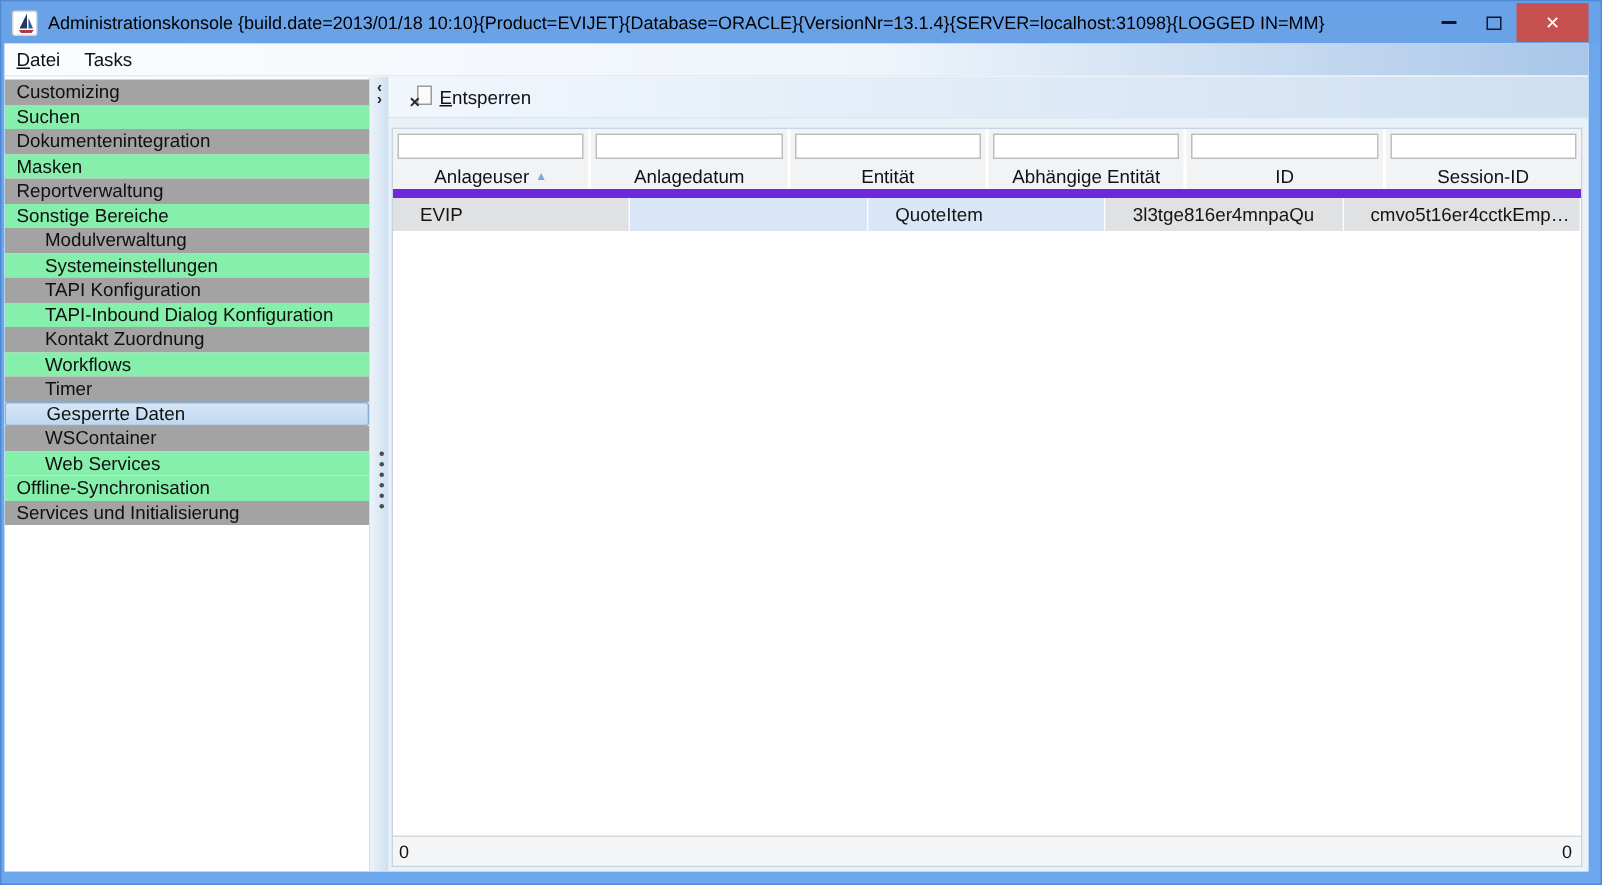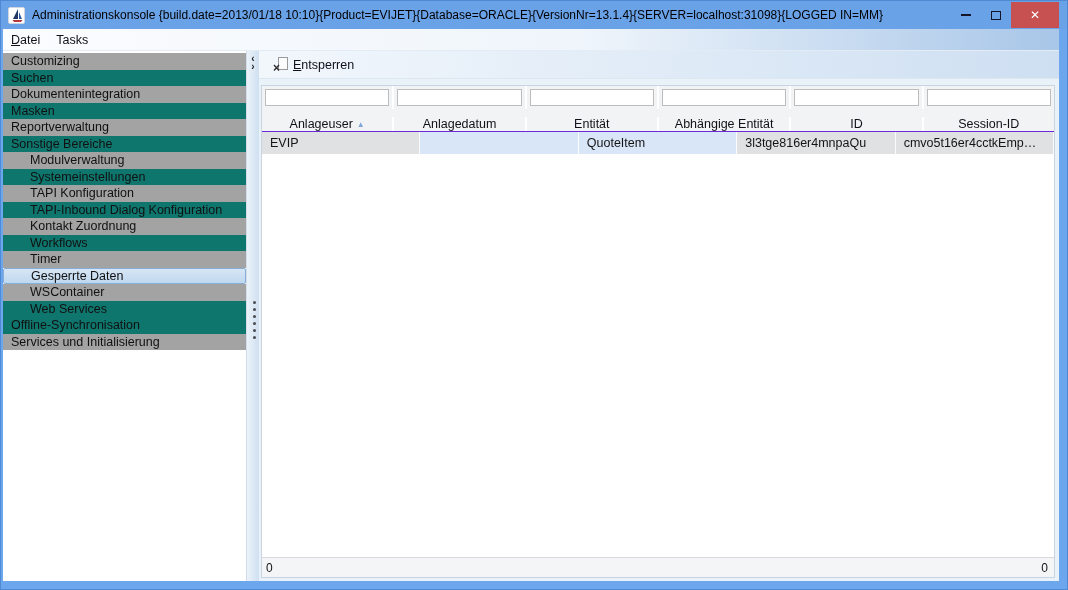--- a/index.html
+++ b/index.html
@@ -30,21 +30,21 @@
   .accel{text-decoration:underline;}
 
   .main{flex:1;display:flex;overflow:hidden;}
 
   
   .sidebar{width:244px;flex:0 0 244px;background:#fff;padding-top:2px;border-right:1px solid #D4DEEA;}
   .side-item{height:16.5px;display:flex;align-items:center;font-size:12.5px;color:#101010;
              padding-left:8px;white-space:nowrap;overflow:hidden;cursor:default;}
   .side-item.sub{padding-left:27px;}
   .side-item.shaded{background:#a3a3a3;}
-  .side-item.plain{background:#0f766e;}
+  .side-item.plain{background:#86efac;}
   .side-item.selected{background:linear-gradient(to bottom,#D7E6F6,#BFD8EF);
                       border:1px solid #86AED6;border-radius:2px;}
 
   
   .splitter{width:12px;flex:0 0 12px;background:linear-gradient(to right,#EBF2F9,#CFE0F1);position:relative;}
   .split-arrows{position:absolute;top:4px;left:0;right:0;display:flex;flex-direction:column;align-items:center;
                 font-size:10px;font-weight:bold;color:#1c1c1c;line-height:8px;}
   .grip{position:absolute;top:250px;right:3px;width:3px;height:3px;border-radius:50%;background:#4c4c54;
         box-shadow:0 7px 0 #4c4c54,0 14px 0 #4c4c54,0 21px 0 #4c4c54,0 28px 0 #4c4c54,0 35px 0 #4c4c54;}
 
@@ -58,29 +58,29 @@
   .tool-icon .doc{position:absolute;right:0;top:0;width:10px;height:13px;background:#fbfbfb;border:1px solid #9a9a9a;}
   .tool-icon .x{position:absolute;left:0;bottom:-2px;font-size:12px;font-weight:bold;color:#2b2b2b;line-height:12px;}
 
   .grid{flex:1;margin:6px 4px 3px 2px;background:#fff;border:1px solid #C9D4E2;
         display:flex;flex-direction:column;overflow:hidden;}
   .filter-row,.header-row,.data-row{display:flex;flex:0 0 auto;}
   .filter-row{height:23px;background:#F2F3F5;}
   .filter-cell{flex:1 1 0;border-right:2px solid #fff;display:flex;align-items:center;justify-content:center;padding:0 3px;}
   .filter-cell:last-child{border-right:none;}
   .filter-cell input{width:100%;height:17px;border:1px solid #BDBDBD;background:#fff;outline:none;font-size:12px;padding:0 2px;}
-  .header-row{height:23px;background:#F2F3F5;border-bottom:1px solid #6d28d9;align-items:flex-end;}
+  .header-row{height:23px;background:#F2F3F5;border-bottom:6px solid #6d28d9;}
   .header-cell{flex:1 1 0;border-right:2px solid #fff;display:flex;align-items:center;justify-content:center;
                font-size:12.5px;color:#101018;gap:4px;white-space:nowrap;overflow:hidden;cursor:default;}
   .header-cell:last-child{border-right:none;}
   .sort-arrow{font-size:8px;color:#7FA8D8;display:none;}
   .header-cell.sorted .sort-arrow{display:inline;}
   .data-row{height:22px;}
   .data-cell{flex:1 1 0;display:flex;align-items:center;font-size:12.5px;color:#141414;
-             padding:0 8px;white-space:nowrap;overflow:hidden;border-right:1px solid rgba(255,255,255,.85);}
+             padding:0 18px;white-space:nowrap;overflow:hidden;border-right:1px solid rgba(255,255,255,.85);}
   .data-cell.gray{background:#E0E1E3;}
   .data-cell.blue{background:#D9E6F7;}
   .grid-empty{flex:1;background:#fff;}
   .grid-footer{height:20px;flex:0 0 20px;background:#F4F5F7;border-top:1px solid #D9D9DC;
                display:flex;align-items:center;justify-content:space-between;
                font-size:12px;color:#111;padding:0 6px 0 4px;}
 </style>
 </head>
 <body>
 

